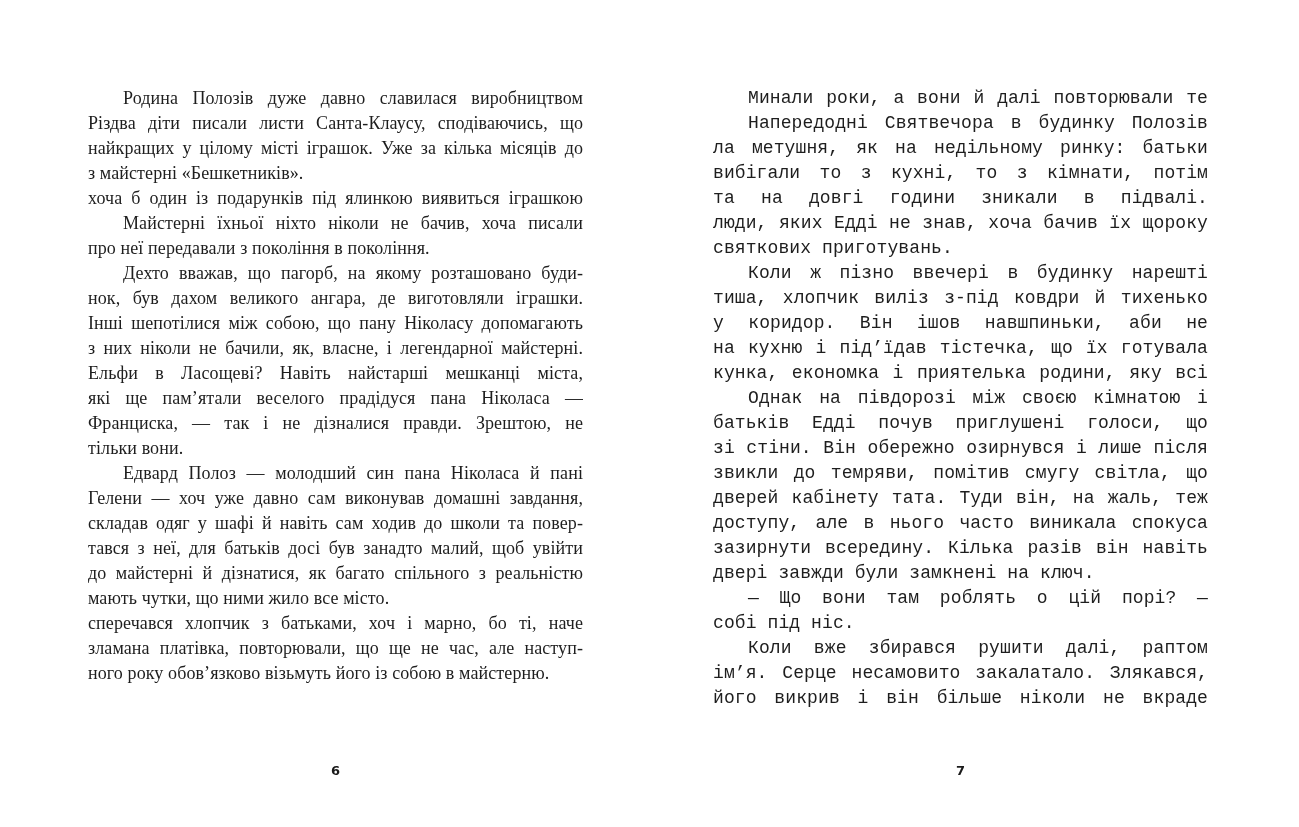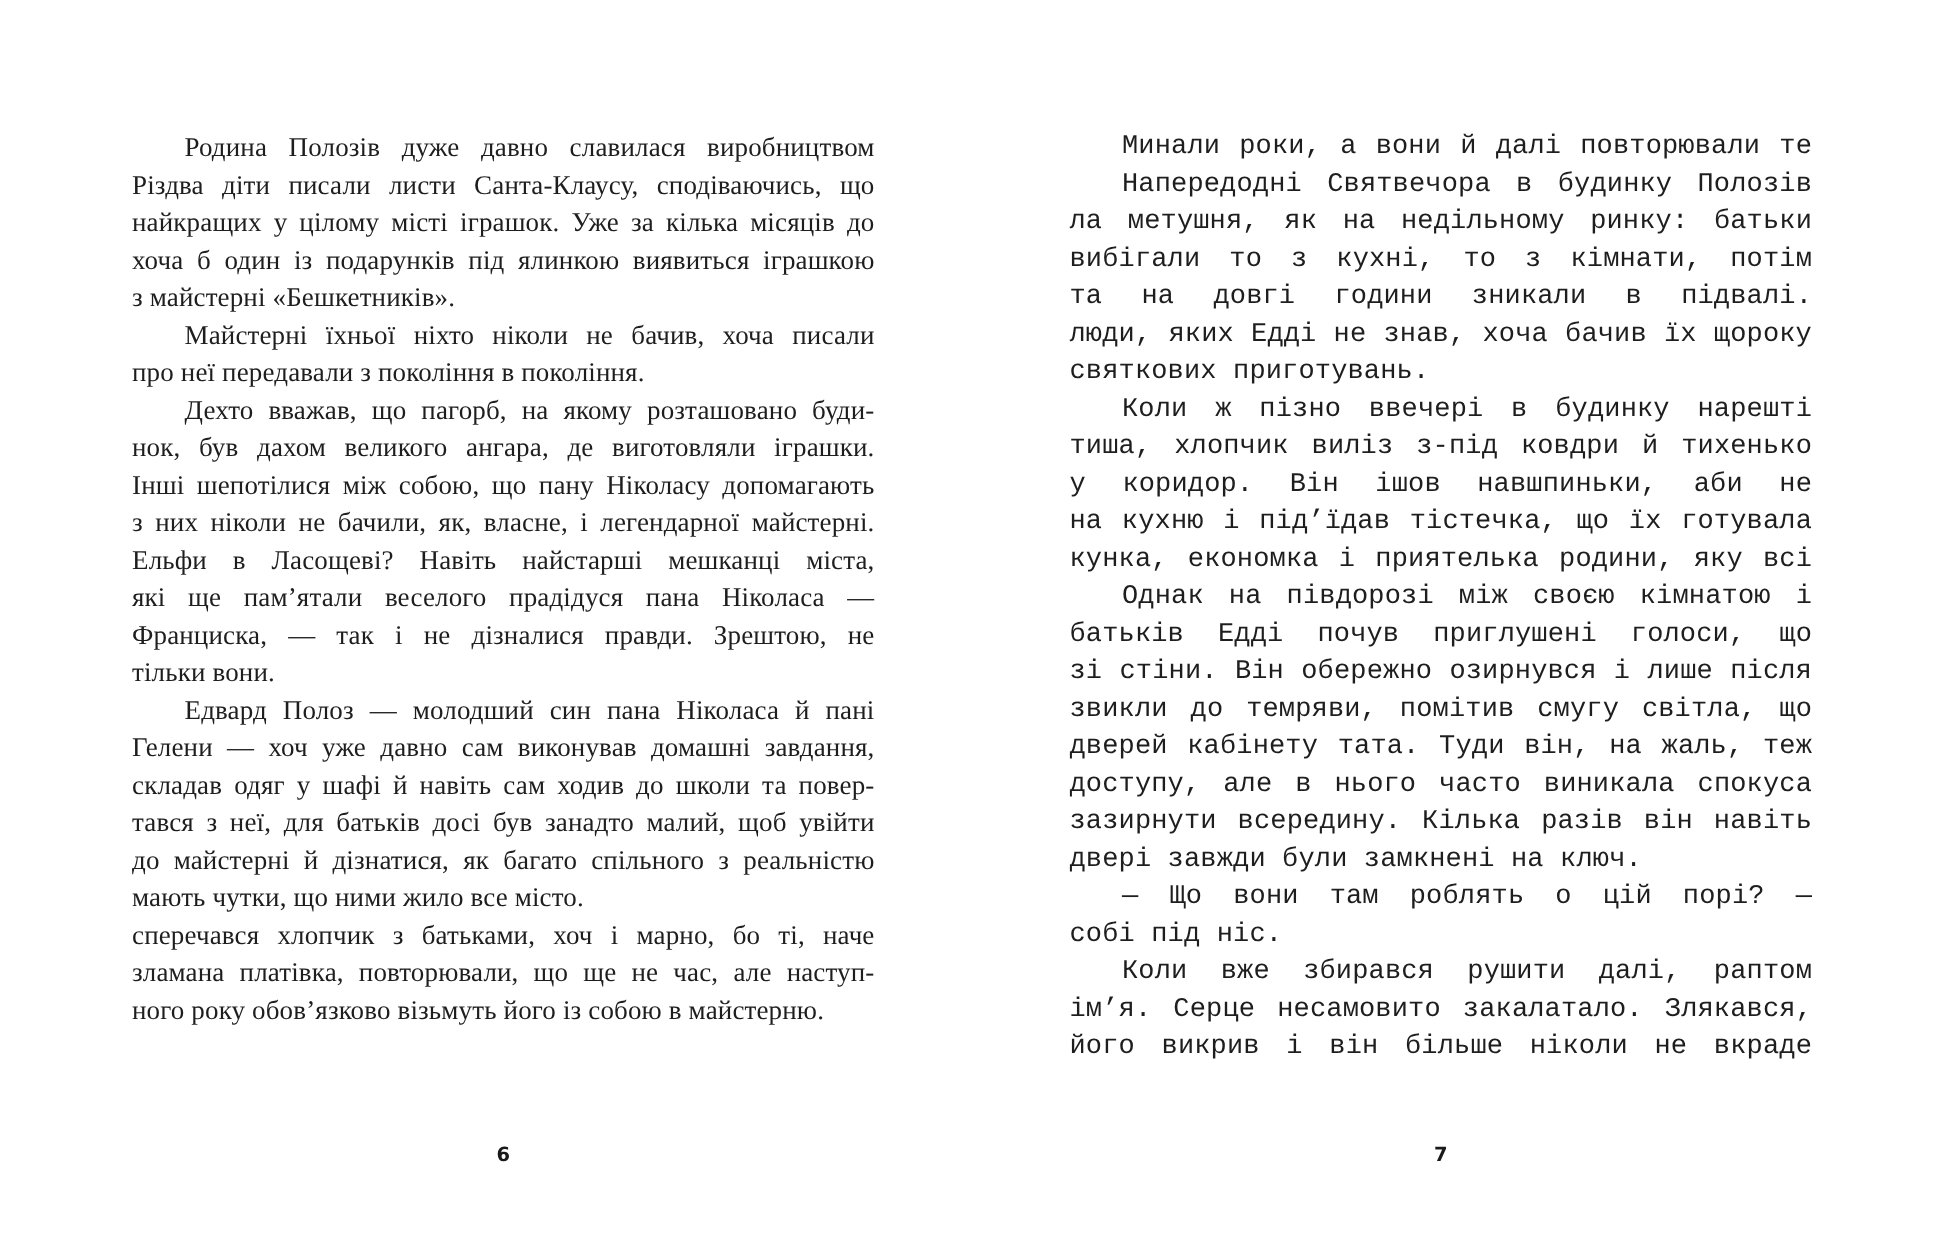--- a/index.html
+++ b/index.html
@@ -52,22 +52,22 @@
 </style>
 </head>
 <body>
 
 <div class="spread">
 
   <div class="page page-left">
       <div class="line pfirst">Родина Полозів дуже давно славилася виробництвом</div>
       <div class="line">Різдва діти писали листи Санта-Клаусу, сподіваючись, що</div>
       <div class="line">найкращих у цілому місті іграшок. Уже за кілька місяців до</div>
+      <div class="line plast">з майстерні «Бешкетників».</div>
       <div class="line">хоча б один із подарунків під ялинкою виявиться іграшкою</div>
-      <div class="line plast">з майстерні «Бешкетників».</div>
       <div class="line pfirst">Майстерні їхньої ніхто ніколи не бачив, хоча писали</div>
       <div class="line plast">про неї передавали з покоління в покоління.</div>
       <div class="line pfirst">Дехто вважав, що пагорб, на якому розташовано буди-</div>
       <div class="line">нок, був дахом великого ангара, де виготовляли іграшки.</div>
       <div class="line">Інші шепотілися між собою, що пану Ніколасу допомагають</div>
       <div class="line">з них ніколи не бачили, як, власне, і легендарної майстерні.</div>
       <div class="line">Ельфи в Ласощеві? Навіть найстарші мешканці міста,</div>
       <div class="line">які ще пам’ятали веселого прадідуся пана Ніколаса —</div>
       <div class="line">Франциска, — так і не дізналися правди. Зрештою, не</div>
       <div class="line plast">тільки вони.</div>

